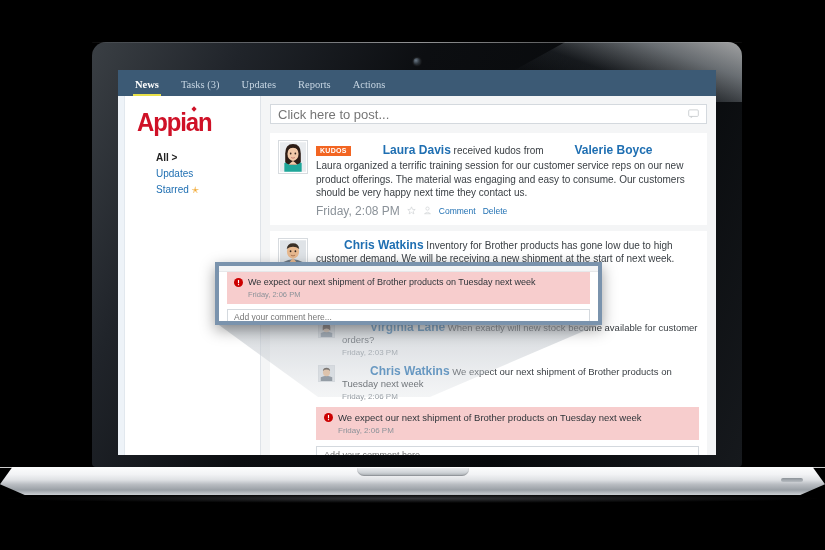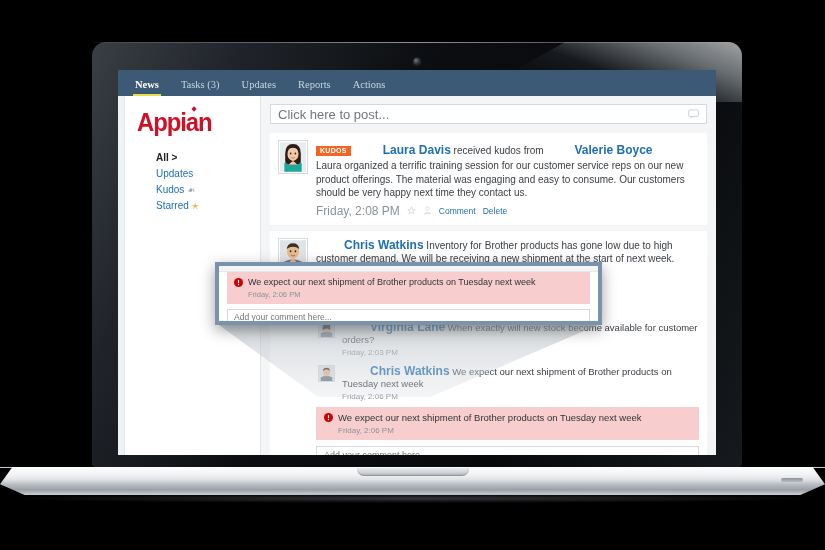--- a/index.html
+++ b/index.html
@@ -274,24 +274,20 @@
       <div class="sidebar">
         <div class="logo">
           <span>Appian</span>
           <span class="dot"></span>
         </div>
 
 
         <ul class="filter-list">
           <li class="cur">All &gt;</li>
           <li>Updates</li>
-          <li>
-            <span>Kudos</span>
-            <span class="trophy">☙</span>
-          </li>
           <li>
             <span>Starred</span>
             <span class="star">✭</span>
           </li>
         </ul>
       </div>
 
       <div class="feed">
 
         <div class="post-input">

